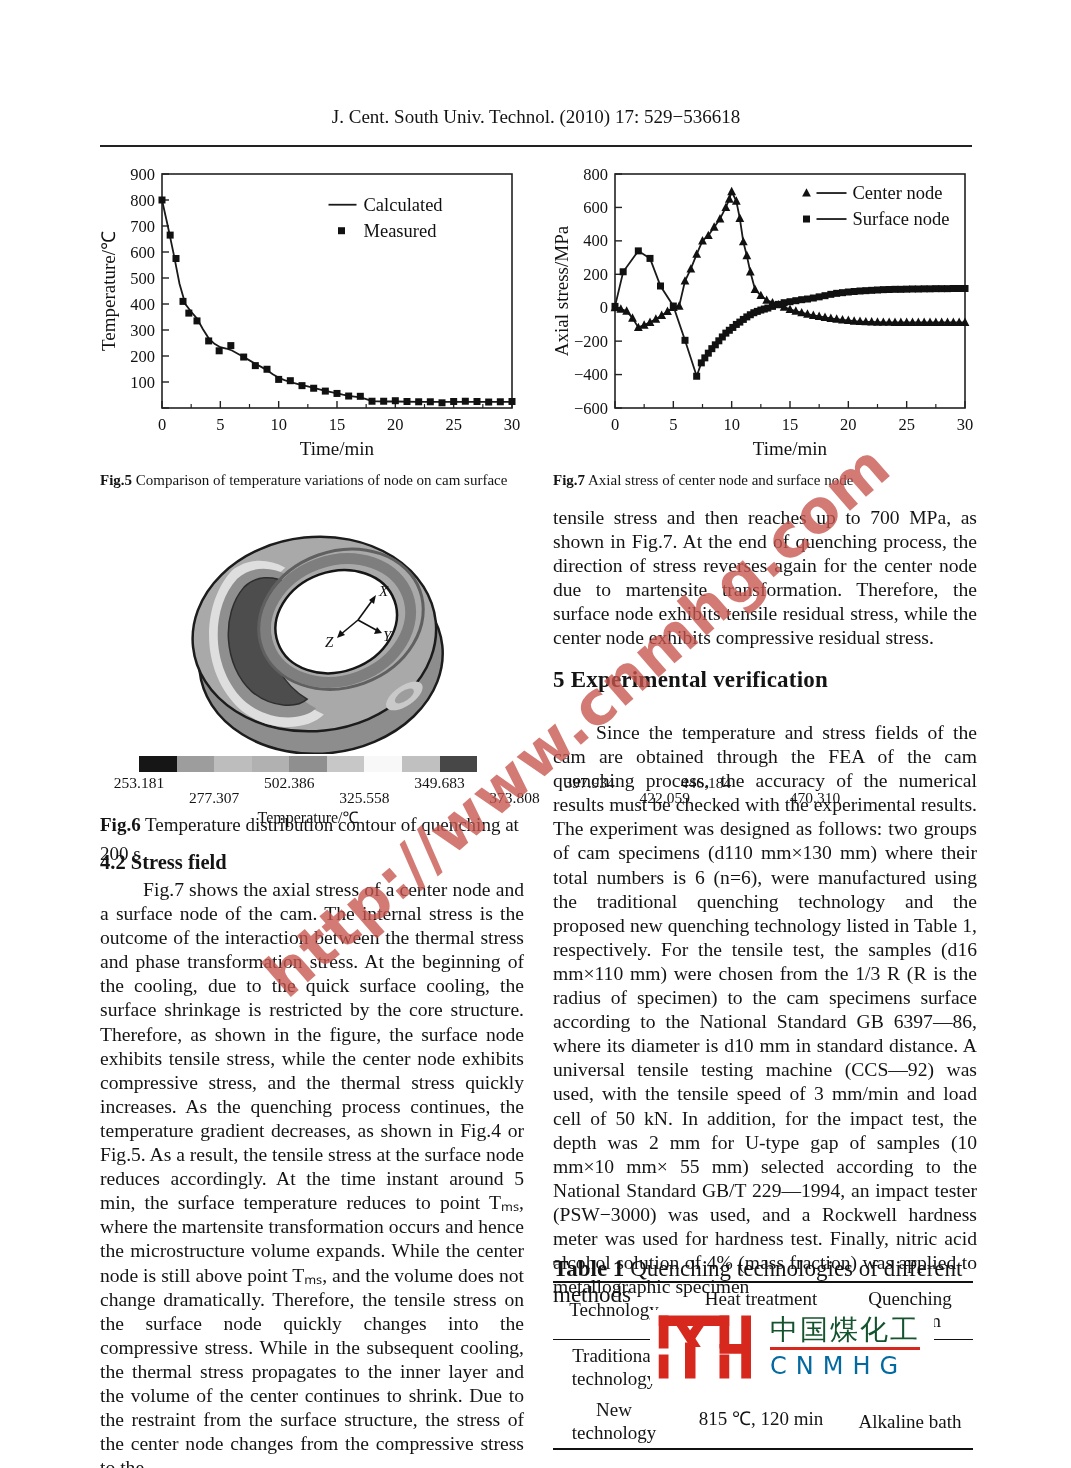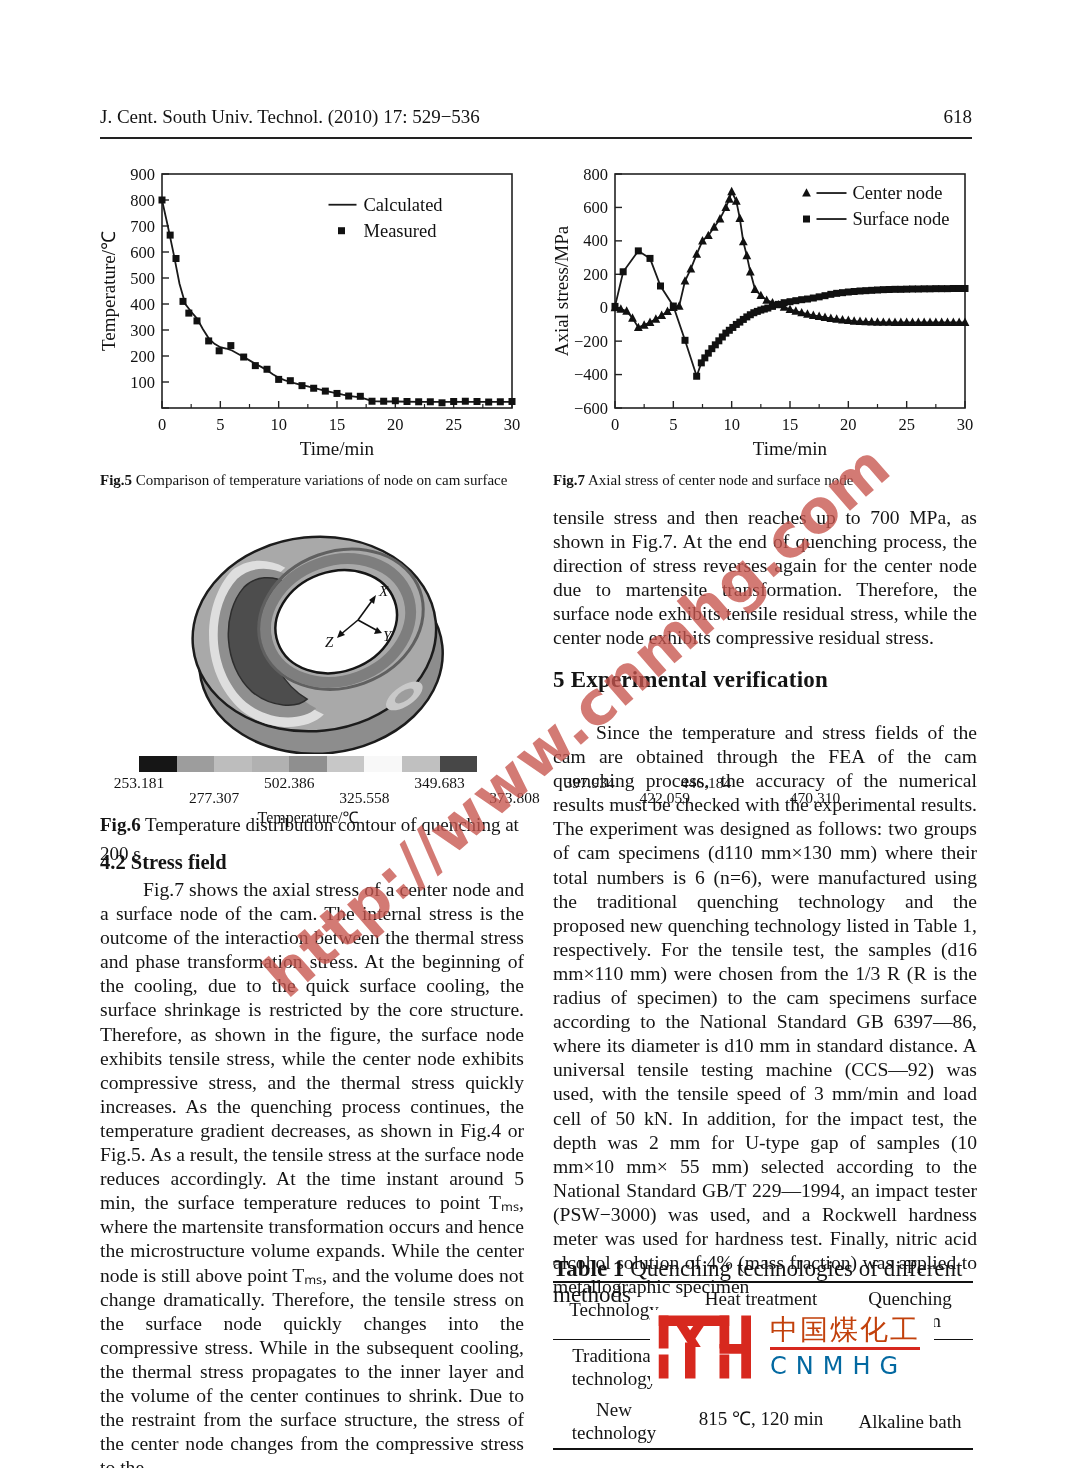--- a/index.html
+++ b/index.html
@@ -1,20 +1,20 @@
 <!DOCTYPE html>
 <html><head>
 <meta charset="utf-8">
 <style>
   html,body{margin:0;padding:0;background:#e8e8e8;}
   .page{position:relative;width:1071px;height:1468px;background:#ffffff;margin:0 auto;
         font-family:"Liberation Serif",serif;color:#141414;overflow:hidden;}
   .abs{position:absolute;}
-  .header{left:100px;top:106px;width:872px;display:flex;justify-content:space-between;
-          border-bottom:2px solid #222;padding-bottom:9px;font-size:19px;}
+  .header{left:100px;top:106px;width:872px;display:flex;justify-content:center;
+          border-bottom:2px solid #222;padding-bottom:17px;font-size:19px;}
   .chart{position:absolute;background:#fff;}
   .cap{position:absolute;font-size:15px;line-height:29px;}
   .cap b{font-weight:bold;}
   .just{text-align:justify;}
   .para{position:absolute;width:424px;font-size:19.6px;line-height:24.1px;text-align:justify;}
   .indent{text-indent:2.2em;}
   .h42{position:absolute;font-size:20.5px;font-weight:bold;}
   .h5{position:absolute;font-size:23px;font-weight:bold;letter-spacing:.2px;}
   .cbwrap{position:absolute;left:139px;top:756px;width:338px;height:72px;font-size:15.5px;}
   .cbar{position:relative;width:338px;height:16px;display:flex;}
@@ -27,21 +27,21 @@
   .t1 th{font-weight:normal;border-bottom:1.6px solid #111;padding:5px 2px 7px;text-align:center;}
   .t1 td{text-align:center;vertical-align:middle;padding:4px 2px;line-height:23px;}
   .t1 td.proc{vertical-align:bottom;padding-bottom:18px;}
   .wm{position:absolute;left:180px;top:695px;width:760px;height:80px;line-height:80px;
       text-align:center;font-family:"DejaVu Sans",sans-serif;font-weight:bold;
       font-size:60px;letter-spacing:1px;transform:rotate(-41deg);opacity:.78;z-index:6;
       pointer-events:none;}
   .logo{position:absolute;left:650px;top:1310px;height:74px;display:flex;align-items:center;
         background:#fff;z-index:7;padding:0 14px 0 4px;}
   .logo .txt{margin-left:12px;font-family:"DejaVu Sans",sans-serif;}
-  .logo .cn{font-size:28px;color:#c2410c;letter-spacing:2px;line-height:30px;}
+  .logo .cn{font-size:28px;color:#14532d;letter-spacing:2px;line-height:30px;}
   .logo .bar{height:3px;margin:2px 0 3px;}
   .logo .en{font-size:24px;color:#0369a1;letter-spacing:9px;line-height:26px;}
   svg text{font-family:"Liberation Serif",serif;}
 </style>
 </head>
 <body>
 
 <div class="page">
 
   <div class="abs header">

